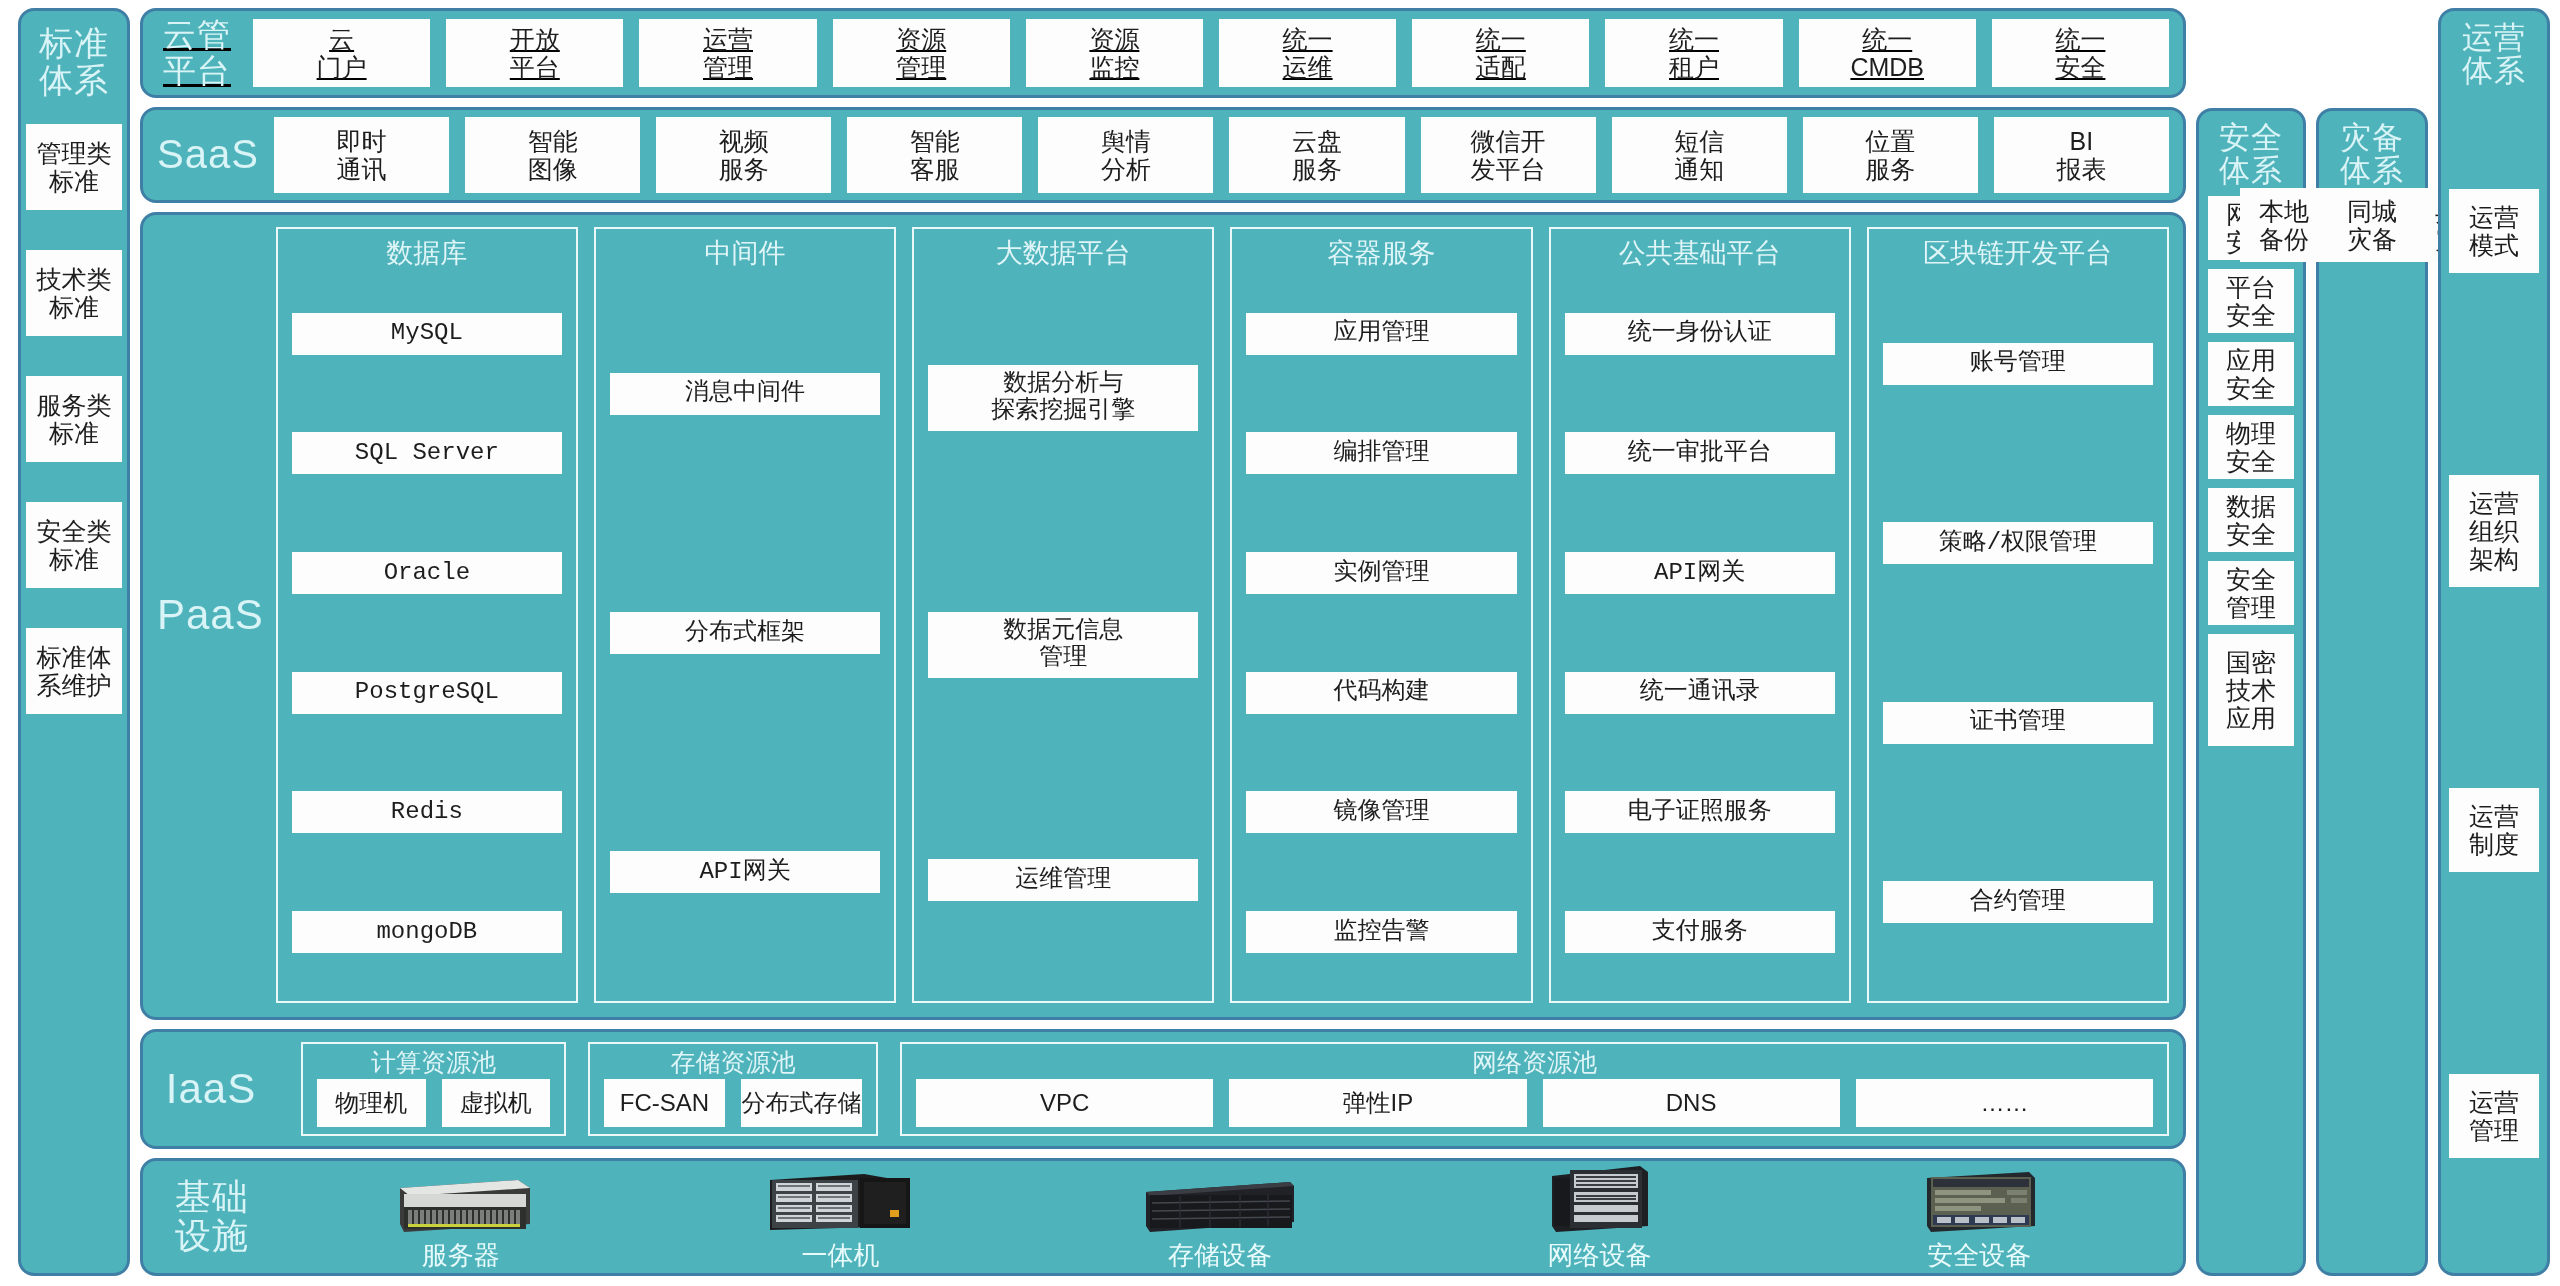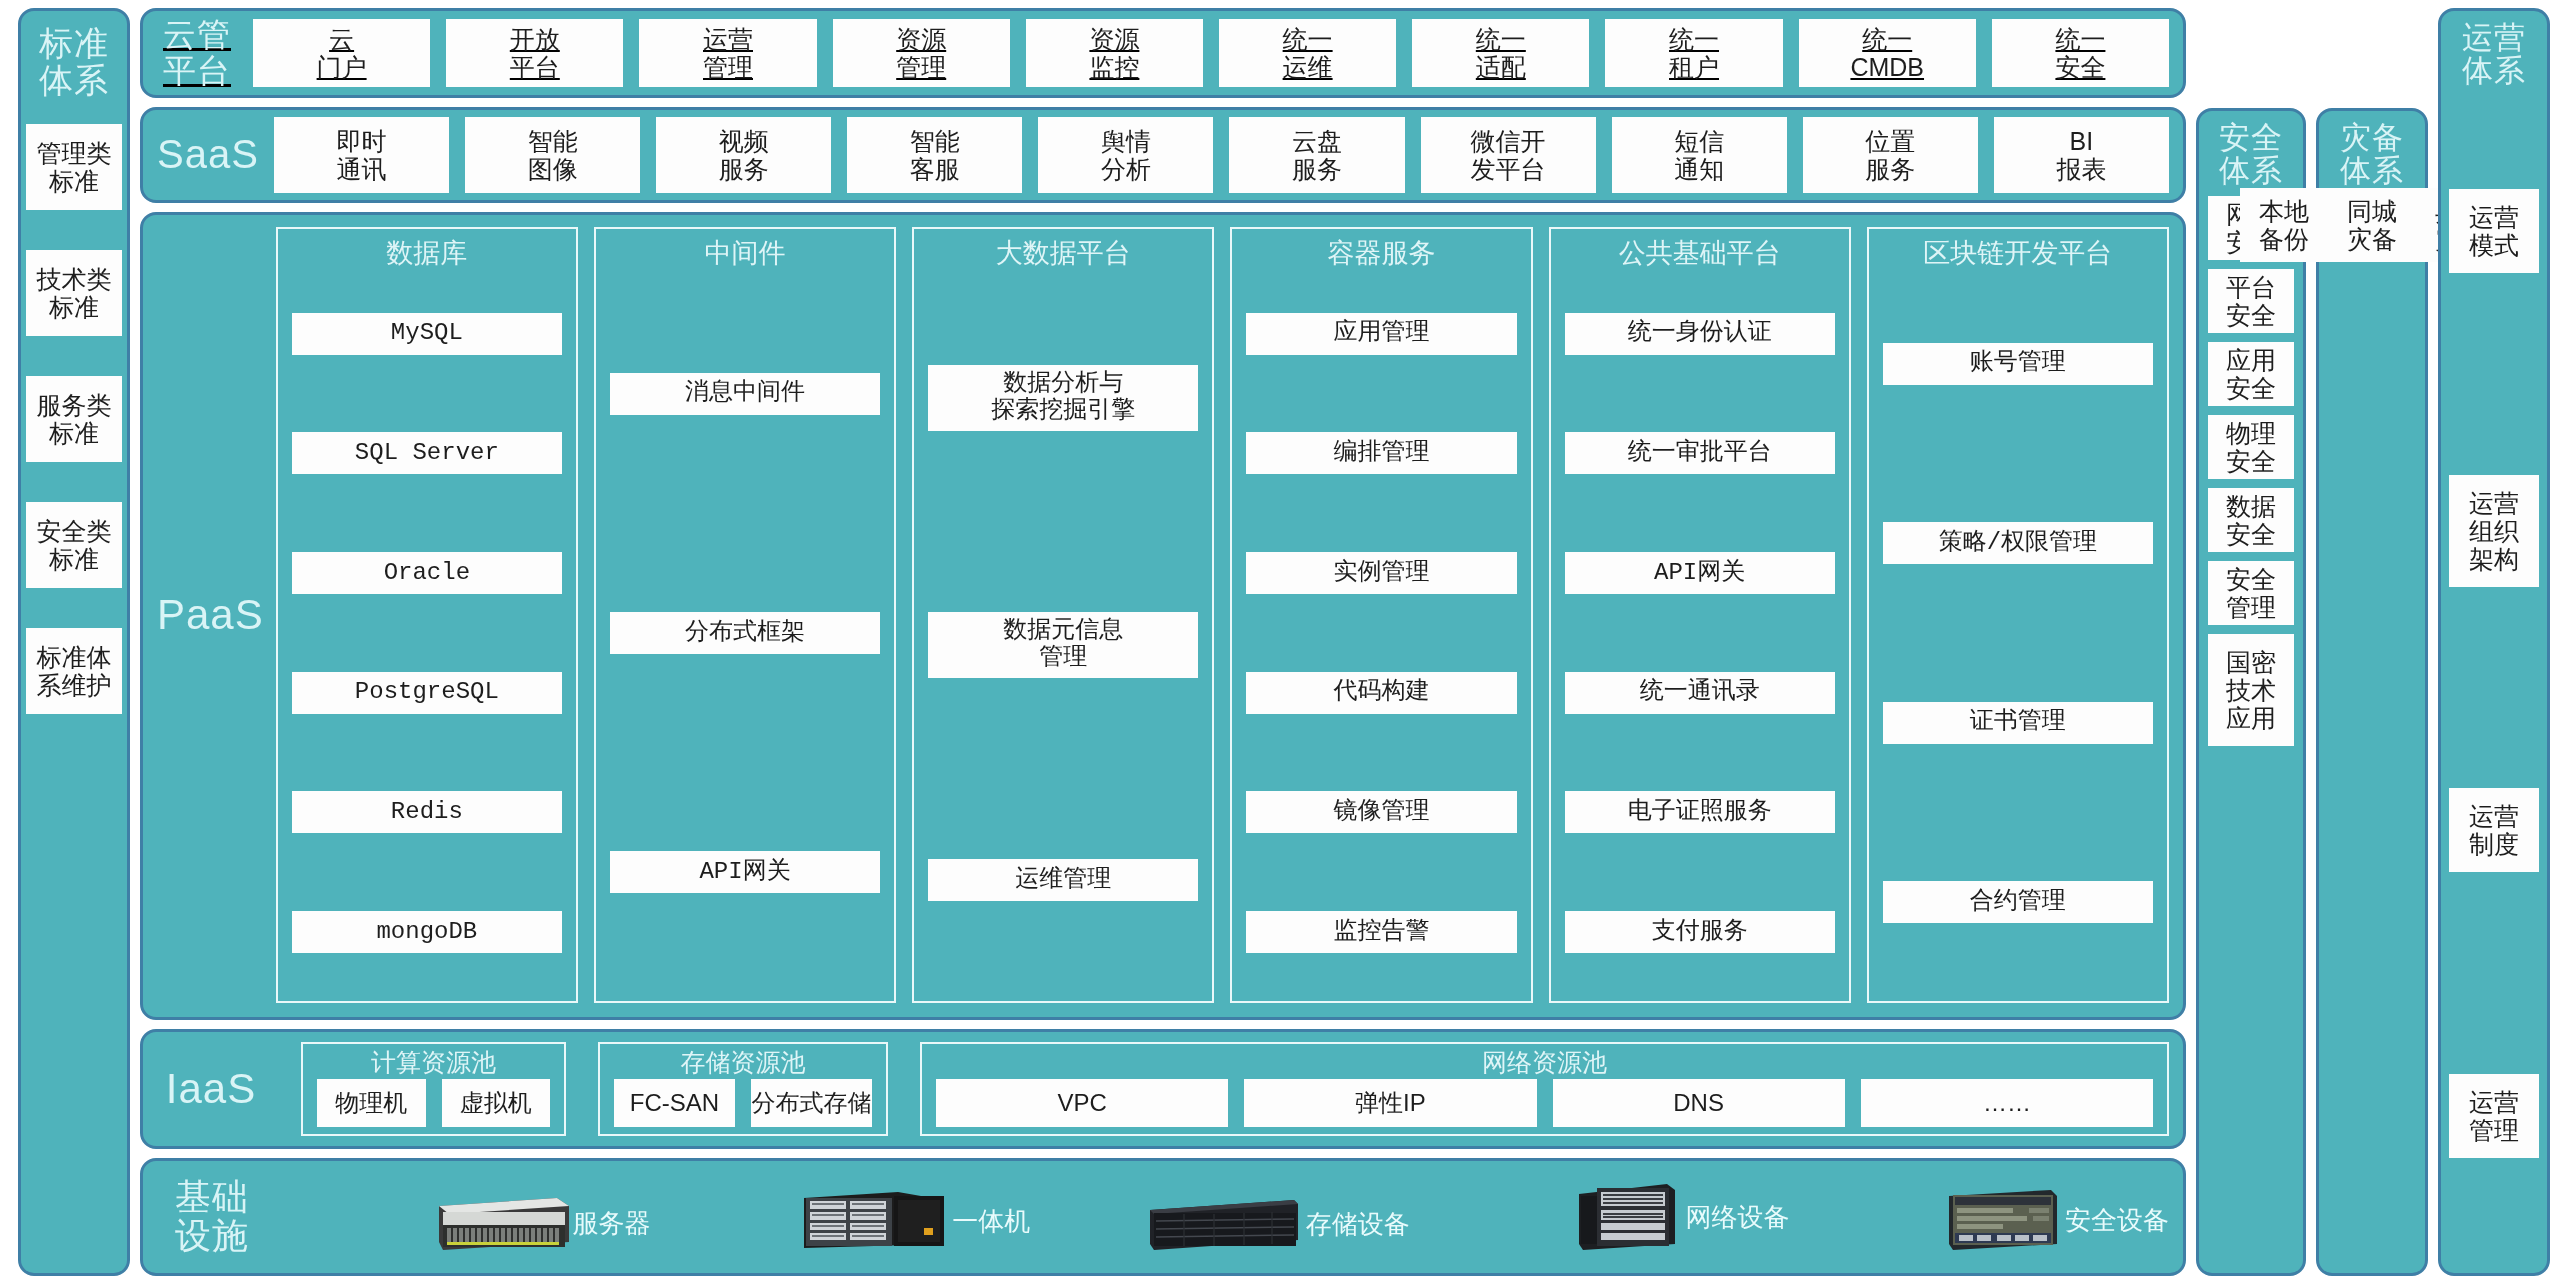--- a/index.html
+++ b/index.html
@@ -166,21 +166,21 @@
     align-items: stretch;
     padding: 10px 14px;
     gap: 10px;
     justify-content: space-between;
   }
   #iaas-row .row-title {
     flex: 0 0 108px;
     font-size: 42px;
     display: flex; align-items: center; justify-content: center;
   }
-  #iaas-row .pools { display: flex; flex: 1 1 auto; gap: 32px; padding-left: 26px; }
+  #iaas-row .pools { display: flex; flex: 1 1 auto; gap: 22px; padding-left: 26px; }
   .pool {
     border: 2px solid #eaf8f9;
     display: flex;
     flex-direction: column;
     padding: 2px 14px 8px 14px;
   }
   .pool .grp-title { color: #dff5f7; text-align: center; font-size: 25px; }
   .pool .pool-items { display: flex; gap: 16px; flex: 1 1 auto; align-items: center; }
   .pool .wbox { flex: 1 1 0; height: 48px; font-size: 24px; }
   #pool-compute { flex: 0 0 265px; }
@@ -196,20 +196,21 @@
     gap: 4px;
   }
   #infra-row .row-title {
     flex: 0 0 110px;
     font-size: 36px;
   }
   #infra-row .devices { display: flex; flex: 1 1 auto; align-items: flex-end; }
   .device {
     flex: 1 1 0;
     display: flex;
+    flex-direction: column;
     align-items: center;
     justify-content: flex-end;
     gap: 2px;
   }
   .device .dev-label { color: #e8fbfc; font-size: 26px; }
   .dev-art { display: block; }
 
   
   .side-col {
     flex: 0 0 auto;

